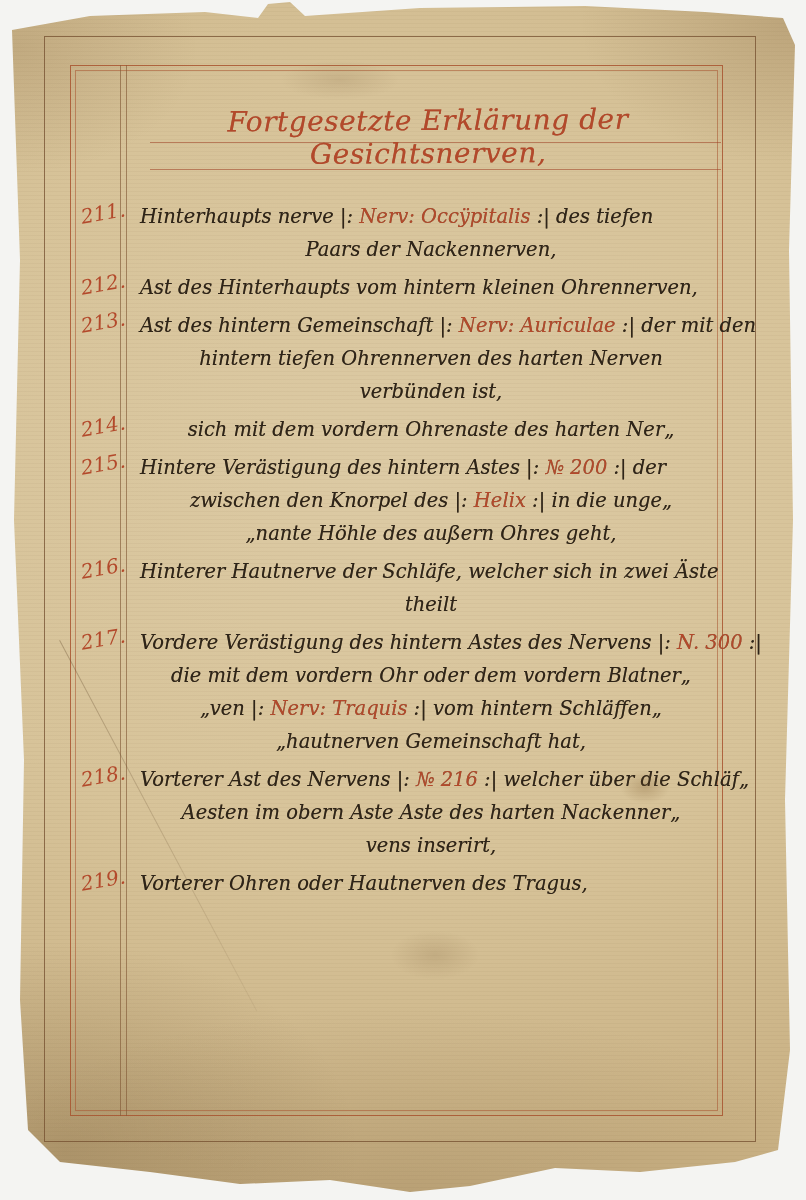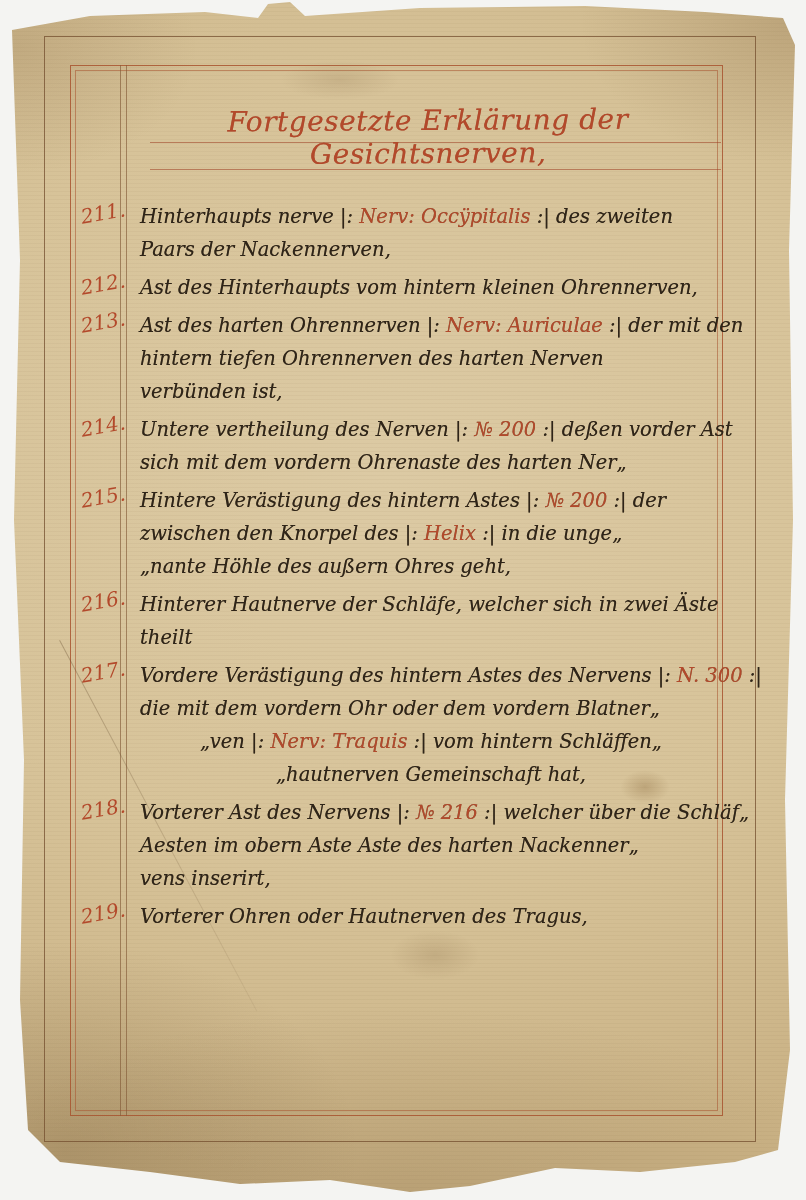--- a/index.html
+++ b/index.html
@@ -68,21 +68,21 @@
     font-style:italic;font-size:20px;
     transform:rotate(-10deg);
   }
   .line{
     font-style:italic;font-size:19.5px;line-height:33px;
     white-space:nowrap;
     text-shadow:0 0 0.4px rgba(40,25,10,0.55);
   }
   .line.left{text-align:left;}
   .line.center{text-align:center;}
-  .line.right{text-align:left;}
+  .line.right{text-align:center;}
   .seg.red{color:var(--ink-red,#b3492b);}
   .crease{
     position:absolute;left:60px;top:640px;width:420px;height:1px;
     background:linear-gradient(90deg, rgba(95,70,40,0.35), rgba(95,70,40,0.08));
     transform:rotate(62deg);transform-origin:left top;
   }
   .stain{position:absolute;border-radius:50%;pointer-events:none;}
   .stain.s1{left:620px;top:770px;width:50px;height:34px;
     background:radial-gradient(ellipse, rgba(120,85,40,0.28), rgba(0,0,0,0) 70%);}
   .stain.s2{left:390px;top:930px;width:90px;height:50px;
@@ -99,42 +99,41 @@
     <div class="inner-frame"></div>
     <div class="inner-frame2"></div>
     <div class="margin-rule"></div>
     <div class="title-rule r1"></div>
     <div class="title-rule r2"></div>
     <h1 class="title">Fortgesetzte Erklärung der Gesichtsnerven,</h1>
     <div class="entries" id="entries">
         <div class="entry">
           <div class="num">211.</div>
           <div class="entry-body">
-            <div class="line left"><span class="seg black">Hinterhaupts nerve |: </span><span class="seg red">Nerv: Occÿpitalis</span><span class="seg black"> :| des zweiten</span></div>
+            <div class="line left"><span class="seg black">Hinterhaupts nerve |: </span><span class="seg red">Nerv: Occÿpitalis</span><span class="seg black"> :| des tiefen</span></div>
             <div class="line right"><span class="seg black">Paars der Nackennerven,</span></div>
           </div>
         </div>
         <div class="entry">
           <div class="num">212.</div>
           <div class="entry-body">
             <div class="line left"><span class="seg black">Ast des Hinterhaupts vom hintern kleinen Ohrennerven,</span></div>
           </div>
         </div>
         <div class="entry">
           <div class="num">213.</div>
           <div class="entry-body">
-            <div class="line left"><span class="seg black">Ast des harten Ohrennerven |: </span><span class="seg red">Nerv: Auriculae</span><span class="seg black"> :| der mit den</span></div>
+            <div class="line left"><span class="seg black">Ast des hintern Gemeinschaft |: </span><span class="seg red">Nerv: Auriculae</span><span class="seg black"> :| der mit den</span></div>
             <div class="line right"><span class="seg black">hintern tiefen Ohrennerven des harten Nerven</span></div>
             <div class="line right"><span class="seg black">verbünden ist,</span></div>
           </div>
         </div>
         <div class="entry">
           <div class="num">214.</div>
           <div class="entry-body">
-            <div class="line left"><span class="seg black">Untere vertheilung des Nerven |: </span><span class="seg red">№ 200</span><span class="seg black"> :| deßen vorder Ast</span></div>
             <div class="line right"><span class="seg black">sich mit dem vordern Ohrenaste des harten Ner„</span></div>
           </div>
         </div>
         <div class="entry">
           <div class="num">215.</div>
           <div class="entry-body">
             <div class="line left"><span class="seg black">Hintere Verästigung des hintern Astes |: </span><span class="seg red">№ 200</span><span class="seg black"> :| der</span></div>
             <div class="line right"><span class="seg black">zwischen den Knorpel des |: </span><span class="seg red">Helix</span><span class="seg black"> :| in die unge„</span></div>
             <div class="line right"><span class="seg black">„nante Höhle des außern Ohres geht,</span></div>
           </div>

